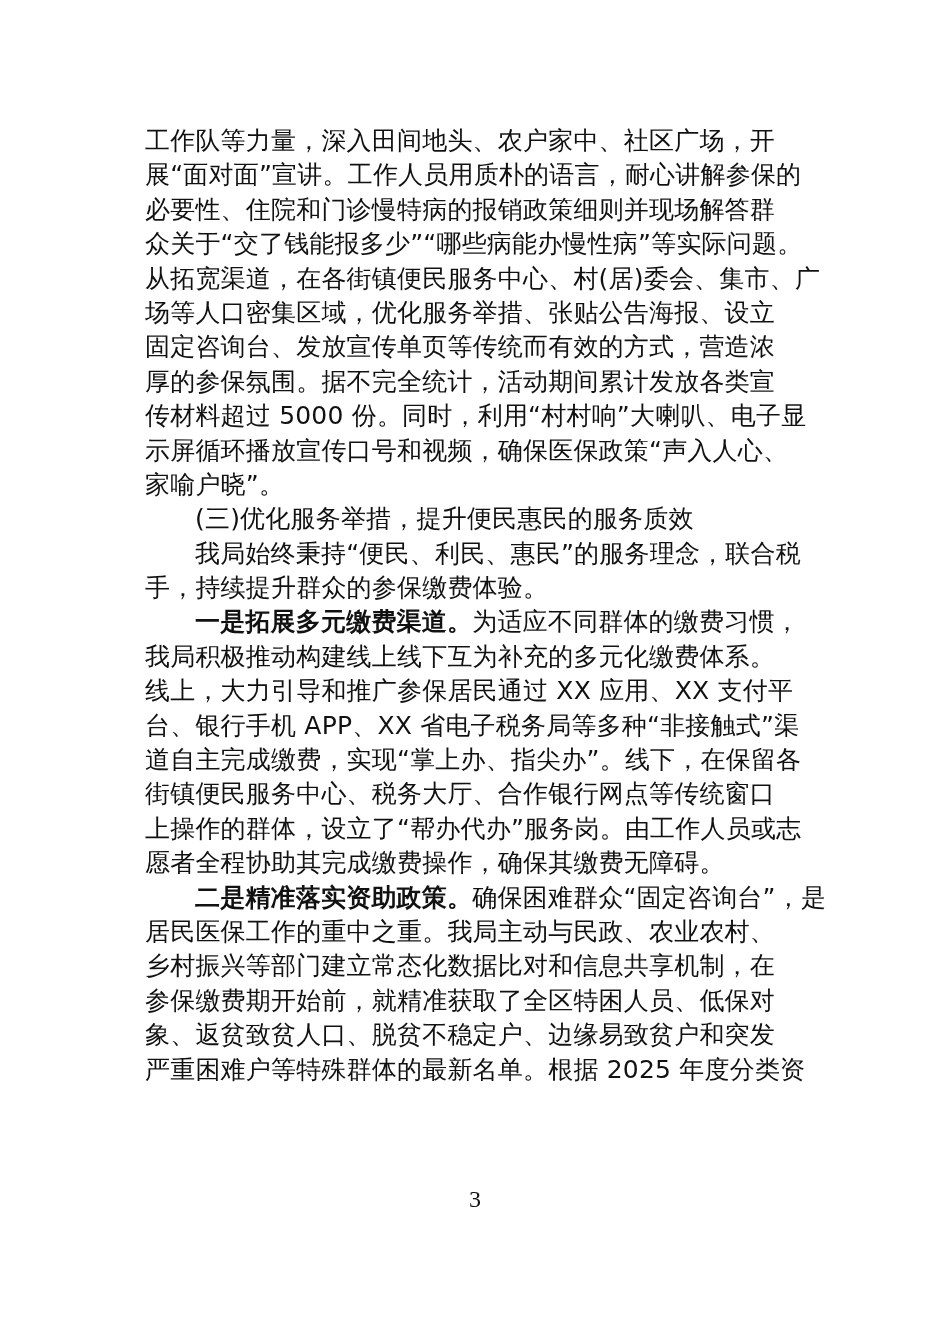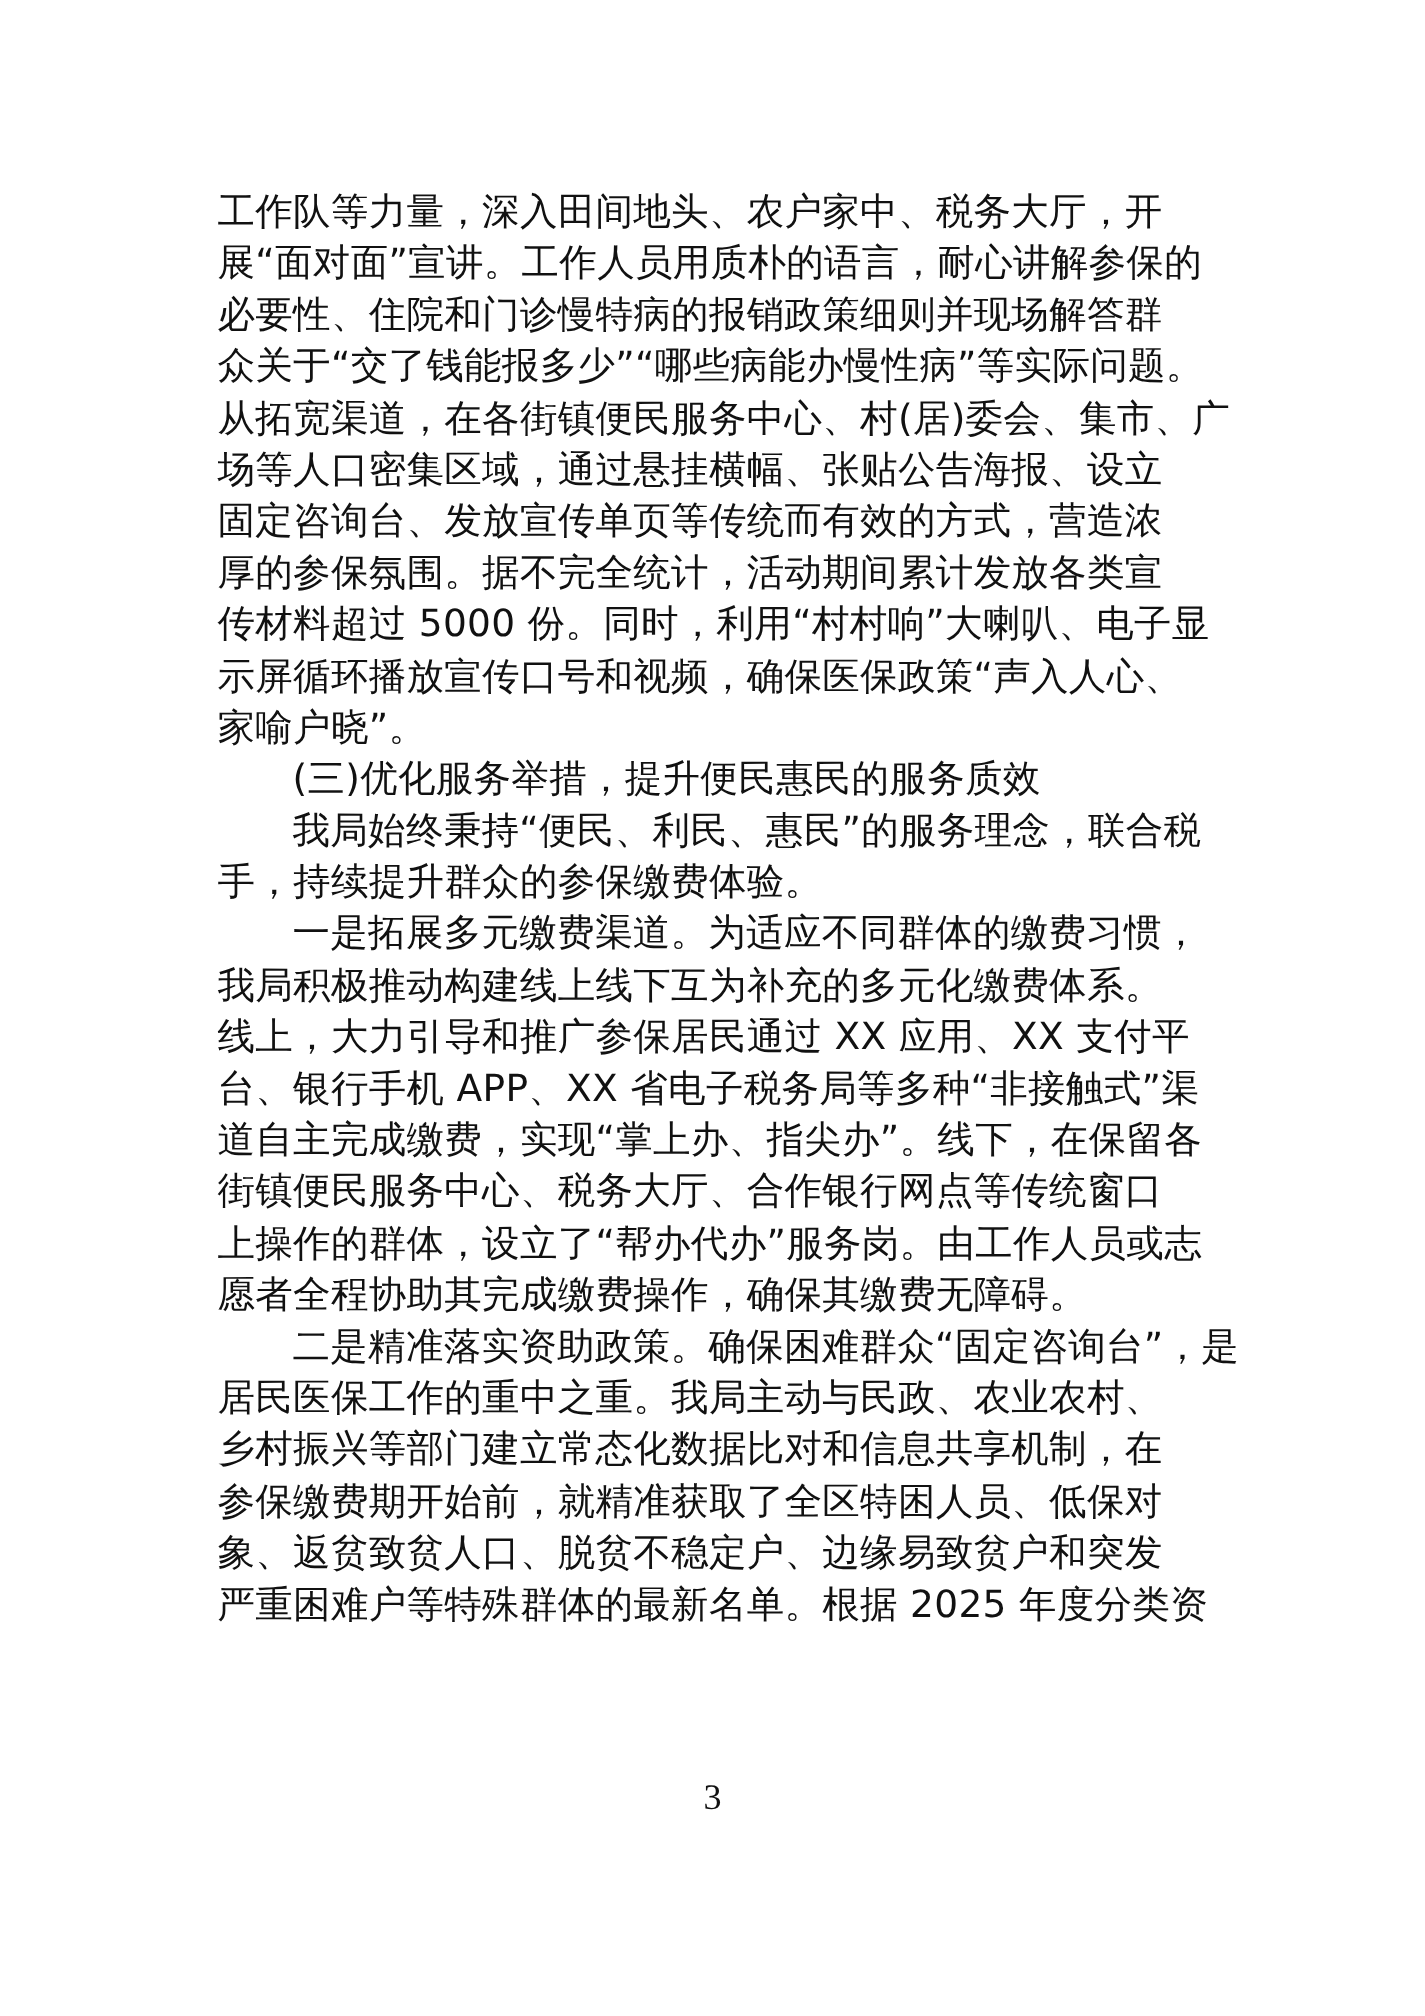--- a/index.html
+++ b/index.html
@@ -29,43 +29,43 @@
       width: 665px;
     }
     .line {
       height: 34.4px;
       line-height: 34.4px;
       font-size: 25px;
       white-space: nowrap;
       letter-spacing: 0.2px;
     }
     .indent { padding-left: 50px; }
-    .bold { font-weight: normal; }
+    .bold { font-weight: bold; }
     .page-number {
       position: absolute;
       left: 0;
       width: 950px;
       top: 1186px;
       text-align: center;
       font-family: "Liberation Serif", serif;
       font-size: 24px;
       color: #111111;
     }
   </style>
 </head>
 <body>
 
 <div class="page">
   <div class="body-text">
-    <div class="line">工作队等力量，深入田间地头、农户家中、税务大厅，开</div>
+    <div class="line">工作队等力量，深入田间地头、农户家中、社区广场，开</div>
     <div class="line">展“面对面”宣讲。工作人员用质朴的语言，耐心讲解参保的</div>
     <div class="line">必要性、住院和门诊慢特病的报销政策细则并现场解答群</div>
     <div class="line">众关于“交了钱能报多少”“哪些病能办慢性病”等实际问题。</div>
     <div class="line">从拓宽渠道，在各街镇便民服务中心、村(居)委会、集市、广</div>
-    <div class="line">场等人口密集区域，通过悬挂横幅、张贴公告海报、设立</div>
+    <div class="line">场等人口密集区域，优化服务举措、张贴公告海报、设立</div>
     <div class="line">固定咨询台、发放宣传单页等传统而有效的方式，营造浓</div>
     <div class="line">厚的参保氛围。据不完全统计，活动期间累计发放各类宣</div>
     <div class="line">传材料超过 5000 份。同时，利用“村村响”大喇叭、电子显</div>
     <div class="line">示屏循环播放宣传口号和视频，确保医保政策“声入人心、</div>
     <div class="line">家喻户晓”。</div>
 
     <div class="line indent">(三)优化服务举措，提升便民惠民的服务质效</div>
 
     <div class="line indent">我局始终秉持“便民、利民、惠民”的服务理念，联合税</div>
     <div class="line">手，持续提升群众的参保缴费体验。</div>

